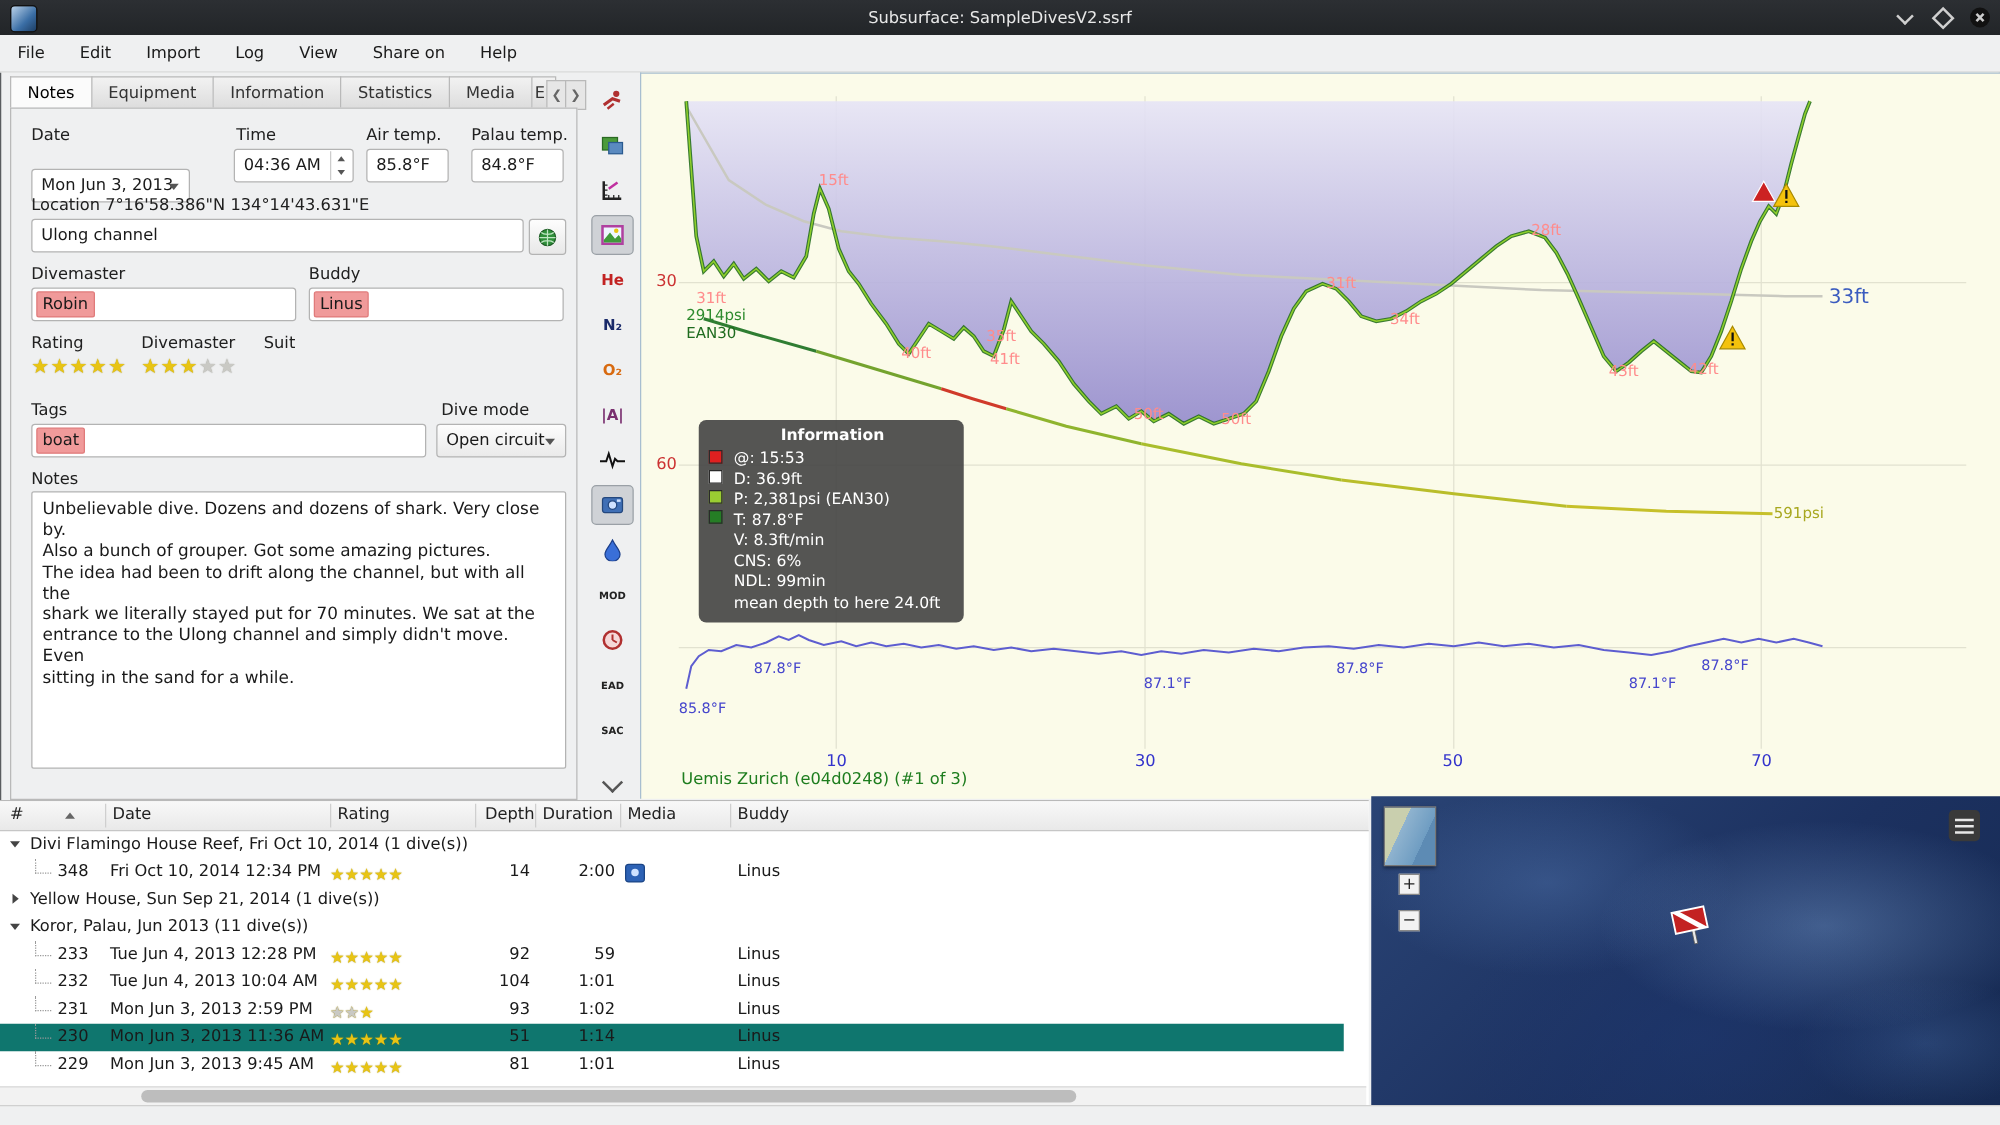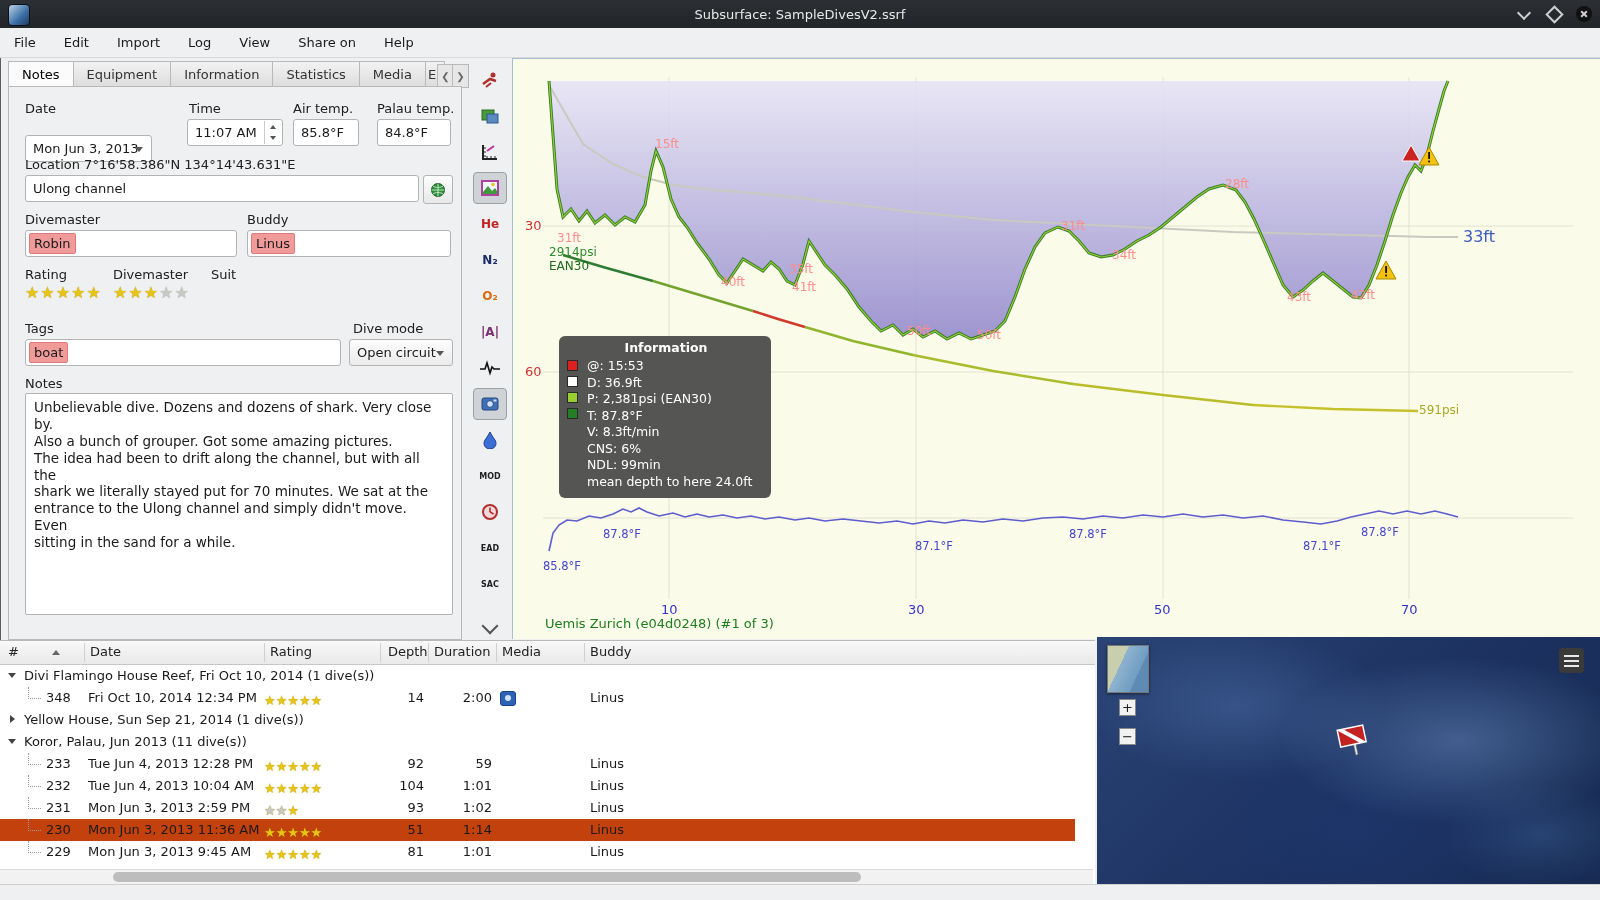--- a/index.html
+++ b/index.html
@@ -78,21 +78,21 @@
   .ib-sq{position:absolute;left:8px;width:11px;height:11px;border:1px solid #2a2a2a;box-sizing:border-box;}
   
   .divelist{position:absolute;left:0;top:640px;width:1095px;height:244px;background:#fff;border-top:1px solid #b9b9b9;}
   .dl-header{position:absolute;left:0;top:0;width:100%;height:23px;background:linear-gradient(#f8f8f8,#e9e9e9);
              border-bottom:1px solid #c6c6c6;font-size:13px;color:#222;}
   .dl-header span{position:absolute;top:3px;}
   .dl-sep{position:absolute;top:2px;bottom:2px;width:1px;background:#cfcfcf;}
   .sort-up{position:absolute;left:52px;top:9px;width:0;height:0;border-left:4px solid transparent;border-right:4px solid transparent;border-bottom:5px solid #666;}
   .dl-row{position:absolute;left:0;width:1075px;height:22px;font-size:13px;}
   .dl-row span{position:absolute;top:3px;white-space:nowrap;}
-  .dl-row.selected{background:#c2410c;}
+  .dl-row.selected{background:#0f766e;}
   .exp-down{position:absolute;left:8px;top:8px;width:0;height:0;border-left:4px solid transparent;border-right:4px solid transparent;border-top:5px solid #444;}
   .exp-right{position:absolute;left:10px;top:6px;width:0;height:0;border-top:4px solid transparent;border-bottom:4px solid transparent;border-left:5px solid #444;}
   .elbow{position:absolute;left:28px;top:0;width:12px;height:11px;border-left:1px dotted #9a9a9a;border-bottom:1px dotted #9a9a9a;}
   .trip-label{left:24px;}
   .c-num{left:46px;}
   .c-date{left:88px;}
   .c-stars{left:264px;font-size:13px;letter-spacing:0px;}
   .c-stars .on{color:#e8c414;text-shadow:0 0 1px #9a8400;}
   .c-stars .off{color:#c9c9c4;text-shadow:0 0 1px #9a9a94;}
   .c-depth{left:378px;width:46px;text-align:right;}
@@ -163,21 +163,21 @@
     <div class="panel-body">
       <span class="flabel" style="left:16px;top:14px;">Date</span>
       <span class="flabel" style="left:180px;top:14px;">Time</span>
       <span class="flabel" style="left:284px;top:14px;">Air temp.</span>
       <span class="flabel" style="left:368px;top:14px;">Palau temp.</span>
 
       <div class="input combo" style="left:16px;top:48px;width:127px;">
         <span>Mon Jun 3, 2013</span>
       </div>
       <div class="input" style="left:178px;top:32px;width:96px;">
-        <span>11:07 AM</span>
+        <span>04:36 AM</span>
         <div class="spin">
             <span>
               <i class="up-arrow"></i>
             </span>
             <span>
               <i class="dn-arrow"></i>
             </span>
           </div>
       </div>
       <div class="input" style="left:284px;top:32px;width:66px;">

